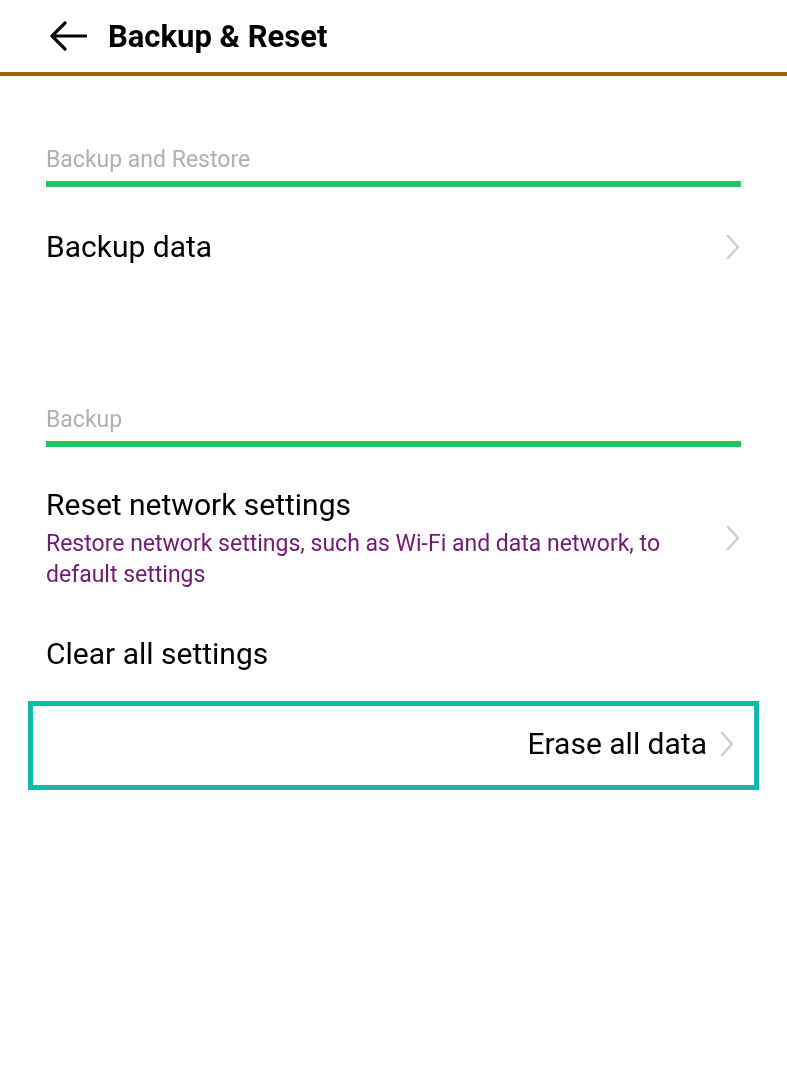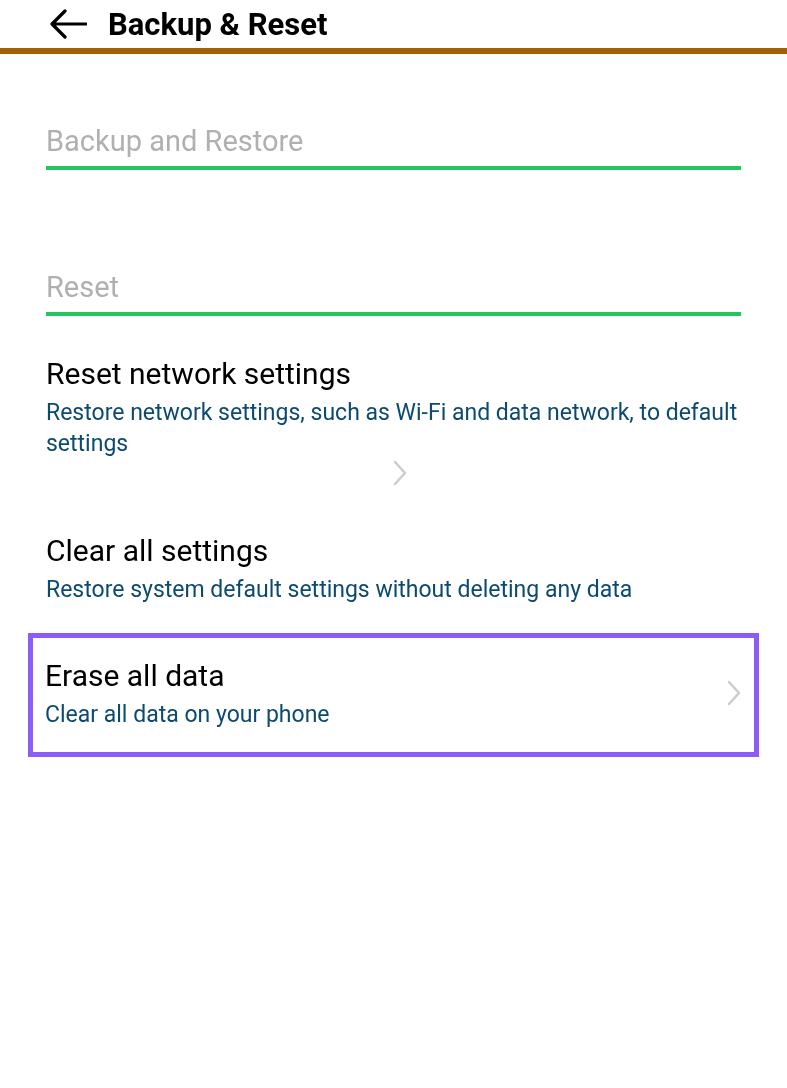--- a/index.html
+++ b/index.html
@@ -10,46 +10,46 @@
     }
     body {
       background: #ffffff;
       width: 787px;
       height: 1088px;
       overflow: hidden;
     }
     .header {
       display: flex;
       align-items: center;
-      padding: 4px 48px;
-      border-bottom: 6px solid #a16207;
+      padding: 16px 48px;
+      border-bottom: 4px solid #a16207;
     }
     .back-arrow {
       width: 40px;
       height: 40px;
       display: flex;
       align-items: center;
       justify-content: center;
       margin-right: 20px;
     }
     .header-title {
       font-size: 31px;
       font-weight: 700;
       color: #000;
     }
     .content {
       padding: 0 46px;
     }
     .section-header {
-      font-size: 29px;
+      font-size: 23px;
       color: #b0b0b0;
       font-weight: 400;
       padding-top: 70px;
       padding-bottom: 8px;
-      border-bottom: 4px solid #22c55e;
+      border-bottom: 6px solid #22c55e;
     }
     .list-item {
       display: flex;
       align-items: center;
       justify-content: space-between;
       padding: 40px 0;
     }
     .list-item.compact {
       padding: 22px 0;
     }
@@ -58,37 +58,38 @@
       min-width: 0;
     }
     .list-item-title {
       font-size: 30px;
       color: #000;
       font-weight: 400;
       line-height: 1.3;
     }
     .list-item-subtitle {
       font-size: 23px;
-      color: #0c4a6e;
+      color: #701a75;
       font-weight: 400;
       line-height: 1.35;
       margin-top: 4px;
     }
     .chevron {
       flex-shrink: 0;
       width: 16px;
       height: 28px;
       margin-left: 12px;
     }
     .highlight-box {
-      border: 5px solid #8b5cf6;
+      border: 5px solid #14b8a6;
       margin-left: -18px;
       margin-right: -18px;
-      padding: 0 12px;
+      padding: 0 19px;
       margin-top: 6px;
+      text-align: right;
     }
     .highlight-box .list-item {
       padding: 18px 0 22px 0;
     }
     .section2 {
       margin-top: 30px;
     }
   </style>
 </head>
 <body>
@@ -98,47 +99,53 @@
     <svg width="38" height="30" viewBox="0 0 38 30" fill="none">
       <path d="M16 2 L3 15 L16 28 M3 15 L37 15" stroke="#000" stroke-width="3.2" stroke-linecap="round" stroke-linejoin="round"></path>
     </svg>
   </div>
   <div class="header-title">Backup &amp; Reset</div>
 </div>
 
 <div class="content">
   <div class="section-header">Backup and Restore</div>
 
+  <div class="list-item">
+    <div class="list-item-content">
+      <div class="list-item-title">Backup data</div>
+    </div>
+    <svg class="chevron" viewBox="0 0 16 28" fill="none">
+      <path d="M3 3 L13 14 L3 25" stroke="#cccccc" stroke-width="2.5" stroke-linecap="round" stroke-linejoin="round"></path>
+    </svg>
+  </div>
 
 
   <div class="section2">
-    <div class="section-header">Reset</div>
+    <div class="section-header">Backup</div>
 
-    <div class="list-item compact" style="padding-top:38px;flex-direction:column;">
+    <div class="list-item compact" style="padding-top:38px;">
       <div class="list-item-content">
         <div class="list-item-title">Reset network settings</div>
         <div class="list-item-subtitle">Restore network settings, such as Wi-Fi and data network, to default settings</div>
       </div>
       <svg class="chevron" viewBox="0 0 16 28" fill="none">
         <path d="M3 3 L13 14 L3 25" stroke="#cccccc" stroke-width="2.5" stroke-linecap="round" stroke-linejoin="round"></path>
       </svg>
     </div>
 
     <div class="list-item compact">
       <div class="list-item-content">
         <div class="list-item-title">Clear all settings</div>
-        <div class="list-item-subtitle">Restore system default settings without deleting any data</div>
       </div>
     </div>
 
     <div class="highlight-box">
       <div class="list-item">
         <div class="list-item-content">
           <div class="list-item-title">Erase all data</div>
-          <div class="list-item-subtitle">Clear all data on your phone</div>
         </div>
         <svg class="chevron" viewBox="0 0 16 28" fill="none">
           <path d="M3 3 L13 14 L3 25" stroke="#cccccc" stroke-width="2.5" stroke-linecap="round" stroke-linejoin="round"></path>
         </svg>
       </div>
     </div>
   </div>
 </div>
 
 </body></html>

